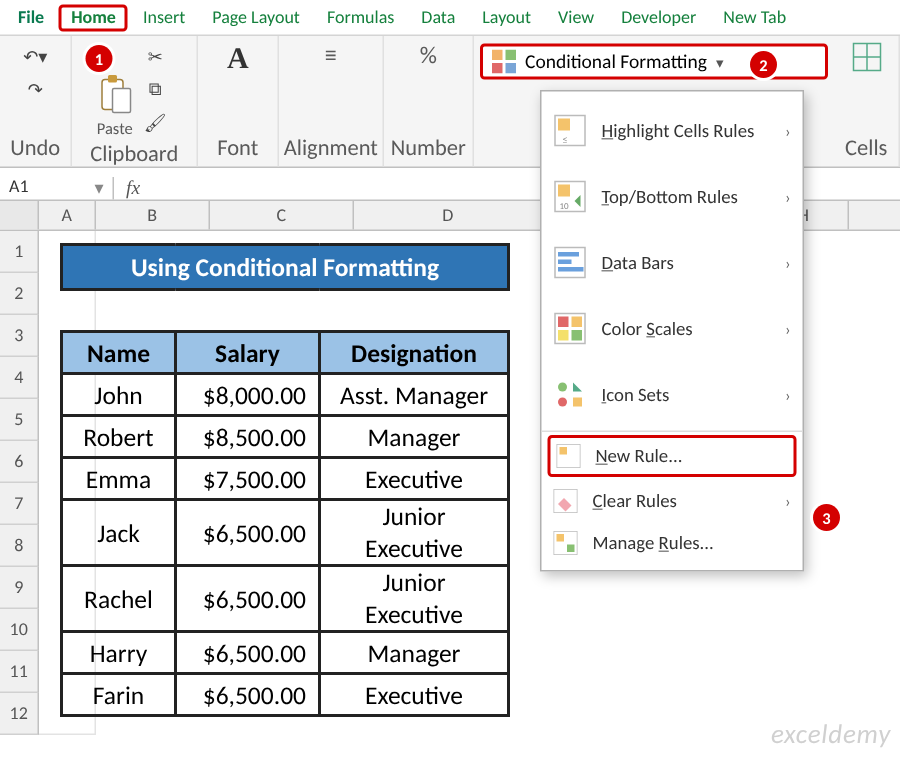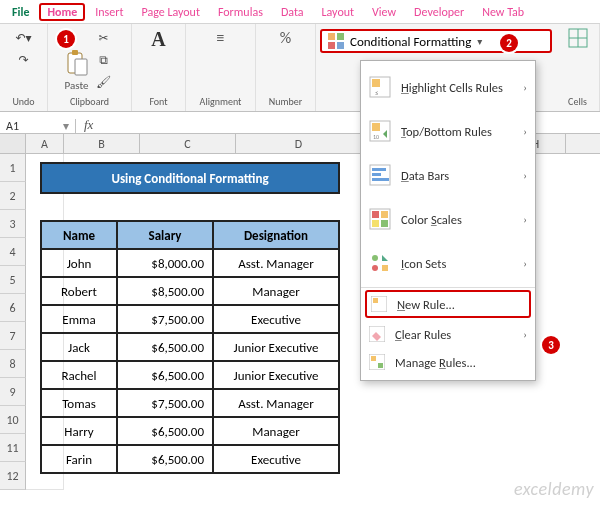--- a/index.html
+++ b/index.html
@@ -1,31 +1,31 @@
 <!DOCTYPE html>
 <html><head>
   <meta charset="utf-8">
   <style>
     * { box-sizing: border-box; margin: 0; padding: 0; font-family: "Segoe UI", Calibri, sans-serif; }
     body { width: 600px; height: 506px; background: #fff; overflow: hidden; position: relative; font-size: 13px; }
 
     
     .tabstrip { display: flex; align-items: center; height: 24px; background: #fff; border-bottom: 1px solid #d4d4d4; padding: 0 4px; gap: 2px; }
-    .tab { padding: 2px 8px; font-size: 12px; color: #ec4899; }
+    .tab { padding: 2px 8px; font-size: 12px; color: #15803d; }
     .tab.active { border: 2px solid #d40000; border-radius: 3px; padding: 0 6px; font-weight: bold; }
     .tab.file { color: #0a7a50; font-weight: 600; }
 
     
     .badge { position: absolute; width: 18px; height: 18px; border-radius: 50%; background: #d40000; color: #fff; font-size: 11px; font-weight: bold; display: flex; align-items: center; justify-content: center; z-index: 20; box-shadow: 0 0 0 2px #fff; }
 
     
     .ribbon { display: flex; height: 88px; background: #f5f5f5; border-bottom: 1px solid #c0c0c0; }
     .ribbon-group { display: flex; flex-direction: column; align-items: center; justify-content: space-between; padding: 4px 6px 0 6px; border-right: 1px solid #e0e0e0; font-size: 11px; color: #5a5a5a; }
     .ribbon-group .big { display: flex; flex-direction: column; align-items: center; gap: 2px; }
-    .ribbon-group .label { padding: 2px 0 3px; font-size: 10px; }
+    .ribbon-group .label { padding: 2px 0 3px; font-size: 15px; }
     .paste-icon { width: 24px; height: 28px; }
     .glyph-btn { width: 22px; height: 20px; display: flex; align-items: center; justify-content: center; font-size: 12px; color: #444; }
     .mini-col { display: flex; flex-direction: column; gap: 2px; }
     .A-icon { font-family: Georgia, serif; font-size: 20px; font-weight: bold; color: #333; }
     .align-icon, .pct-icon { font-size: 16px; }
 
     .cond-fmt-btn { display: flex; align-items: center; gap: 6px; border: 2px solid #d40000; border-radius: 3px; padding: 2px 6px; background: #fff; margin: 5px 4px 0 4px; height: 24px; }
     .cond-fmt-btn .cf-ic { width: 16px; height: 16px; }
 
     
@@ -38,21 +38,21 @@
     .sheet { position: relative; background: #fff; }
     .colheads { display: flex; height: 20px; background: #f0f0f0; border-bottom: 1px solid #c0c0c0; }
     .corner { width: 26px; border-right: 1px solid #c0c0c0; background: #e8e8e8; }
     .colhead { border-right: 1px solid #c0c0c0; text-align: center; font-size: 12px; color: #555; line-height: 20px; }
     .rowheads { position: absolute; left: 0; top: 20px; width: 26px; }
     .rowhead { height: 28px; line-height: 28px; text-align: center; font-size: 12px; color: #555; border-bottom: 1px solid #d0d0d0; border-right: 1px solid #c0c0c0; background: #f0f0f0; }
     .grid { position: absolute; left: 26px; top: 20px; }
     .cell { position: absolute; border-right: 1px solid #e3e3e3; border-bottom: 1px solid #e3e3e3; }
 
     
-    .dt { position: absolute; left: 40px; top: 28px; border-collapse: collapse; font-size: 13px; }
+    .dt { position: absolute; left: 40px; top: 28px; border-collapse: collapse; font-size: 17px; }
     .dt .title td { background: #2f75b5; color: #fff; font-weight: bold; text-align: center; height: 30px; border: 2px solid #222; }
     .dt .spacer td { height: 28px; border: none; }
     .dt th { background: #9bc2e6; border: 2px solid #222; height: 28px; font-weight: bold; }
     .dt td.d { border: 2px solid #222; height: 28px; text-align: center; padding: 0 8px; }
     .dt td.sal { text-align: right; margin-left: 40px; }
     .c-name { width: 76px; } .c-sal { width: 96px; } .c-des { width: 126px; }
 
     
     .menu { position: absolute; left: 360px; top: 60px; width: 176px; background: #fff; border: 1px solid #b0b0b0; box-shadow: 2px 3px 8px rgba(0,0,0,0.25); padding: 4px 0; z-index: 10; }
     .menu-item { display: flex; align-items: center; height: 44px; padding: 0 8px; gap: 10px; font-size: 12.5px; color: #333; position: relative; }
@@ -231,25 +231,20 @@
           <td class="d">Jack</td>
           <td class="d sal">$6,500.00</td>
           <td class="d">Junior Executive</td>
         </tr>
     <tr>
           <td class="d">Rachel</td>
           <td class="d sal">$6,500.00</td>
           <td class="d">Junior Executive</td>
         </tr>
     <tr>
-          <td class="d">Tomas</td>
-          <td class="d sal">$7,500.00</td>
-          <td class="d">Asst. Manager</td>
-        </tr>
-    <tr>
           <td class="d">Harry</td>
           <td class="d sal">$6,500.00</td>
           <td class="d">Manager</td>
         </tr>
     <tr>
           <td class="d">Farin</td>
           <td class="d sal">$6,500.00</td>
           <td class="d">Executive</td>
         </tr>
   </tbody>

